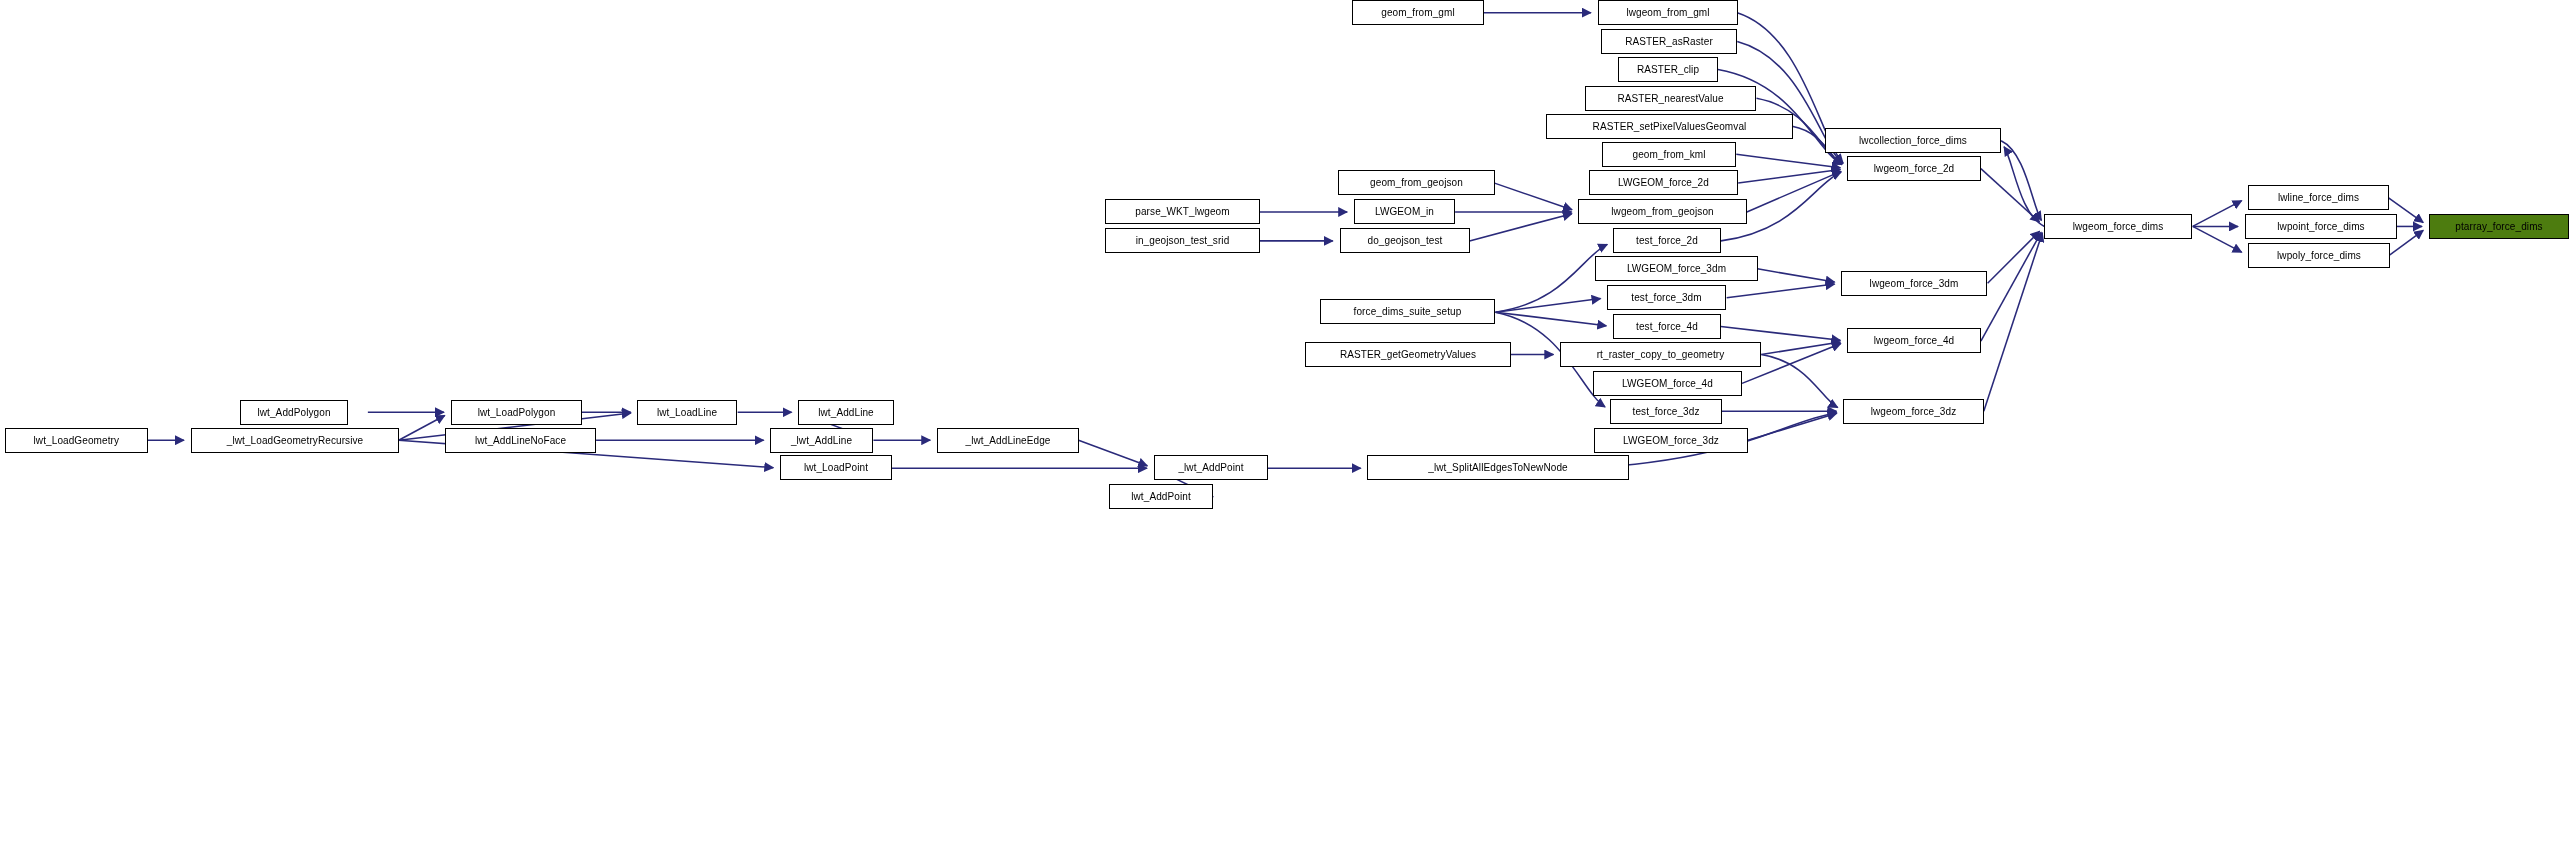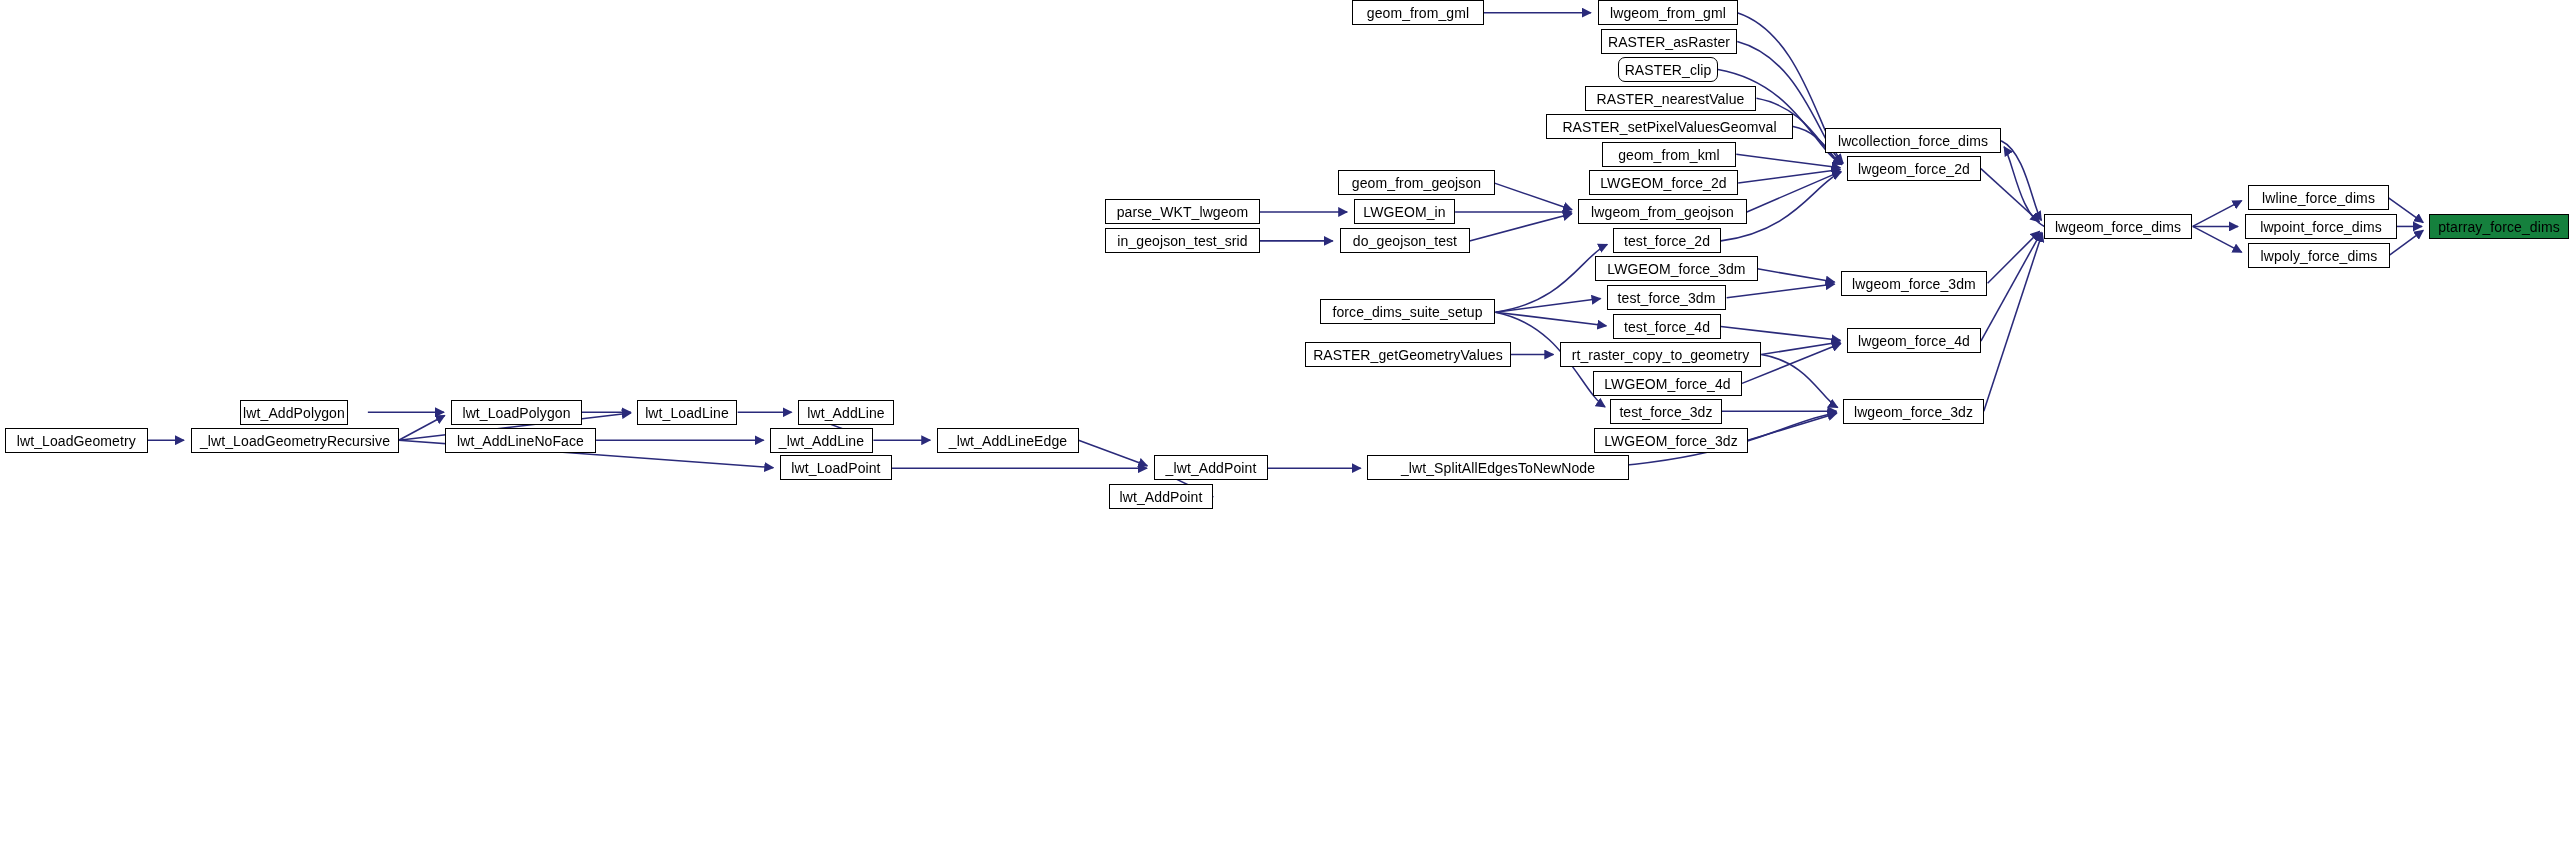--- a/index.html
+++ b/index.html
@@ -22,31 +22,31 @@
     width: 2576px;
     height: 866px;
     pointer-events: none;
   }
   .node {
     position: absolute;
     box-sizing: border-box;
     border: 1px solid #000000;
     background: #ffffff;
     color: #000000;
-    font-size: 14px;
+    font-size: 10px;
     line-height: 1;
     display: flex;
     align-items: center;
     justify-content: center;
     white-space: nowrap;
     letter-spacing: 0.1px;
     z-index: 5;
   }
   .node.highlight {
-    background: #15803d;
+    background: #4d7c0f;
     text-align: right;
   }
 </style>
 </head>
 <body>
 
 <div id="canvas">
   <svg id="edge-layer" viewBox="0 0 2675 899" xmlns="http://www.w3.org/2000/svg">
     <defs>
       <marker id="arrow" viewBox="0 0 10 10" refX="9" refY="5" markerWidth="6.5" markerHeight="6.5" orient="auto-start-reverse">
@@ -114,21 +114,21 @@
   <div id="nodes-group">
       <div class="node" style="left: 1352px; top: 0px; width: 132px; height: 25px;">
         <span>geom_from_gml</span>
       </div>
       <div class="node" style="left: 1598px; top: 0px; width: 140px; height: 25px;">
         <span>lwgeom_from_gml</span>
       </div>
       <div class="node" style="left: 1601px; top: 29px; width: 136px; height: 25px;">
         <span>RASTER_asRaster</span>
       </div>
-      <div class="node" style="left: 1618px; top: 57px; width: 100px; height: 25px; border-radius: 7px;">
+      <div class="node" style="left: 1618px; top: 57px; width: 100px; height: 25px;">
         <span>RASTER_clip</span>
       </div>
       <div class="node" style="left: 1585px; top: 86px; width: 171px; height: 25px;">
         <span>RASTER_nearestValue</span>
       </div>
       <div class="node" style="left: 1546px; top: 114px; width: 247px; height: 25px;">
         <span>RASTER_setPixelValuesGeomval</span>
       </div>
       <div class="node" style="left: 1825px; top: 128px; width: 176px; height: 25px;">
         <span>lwcollection_force_dims</span>

